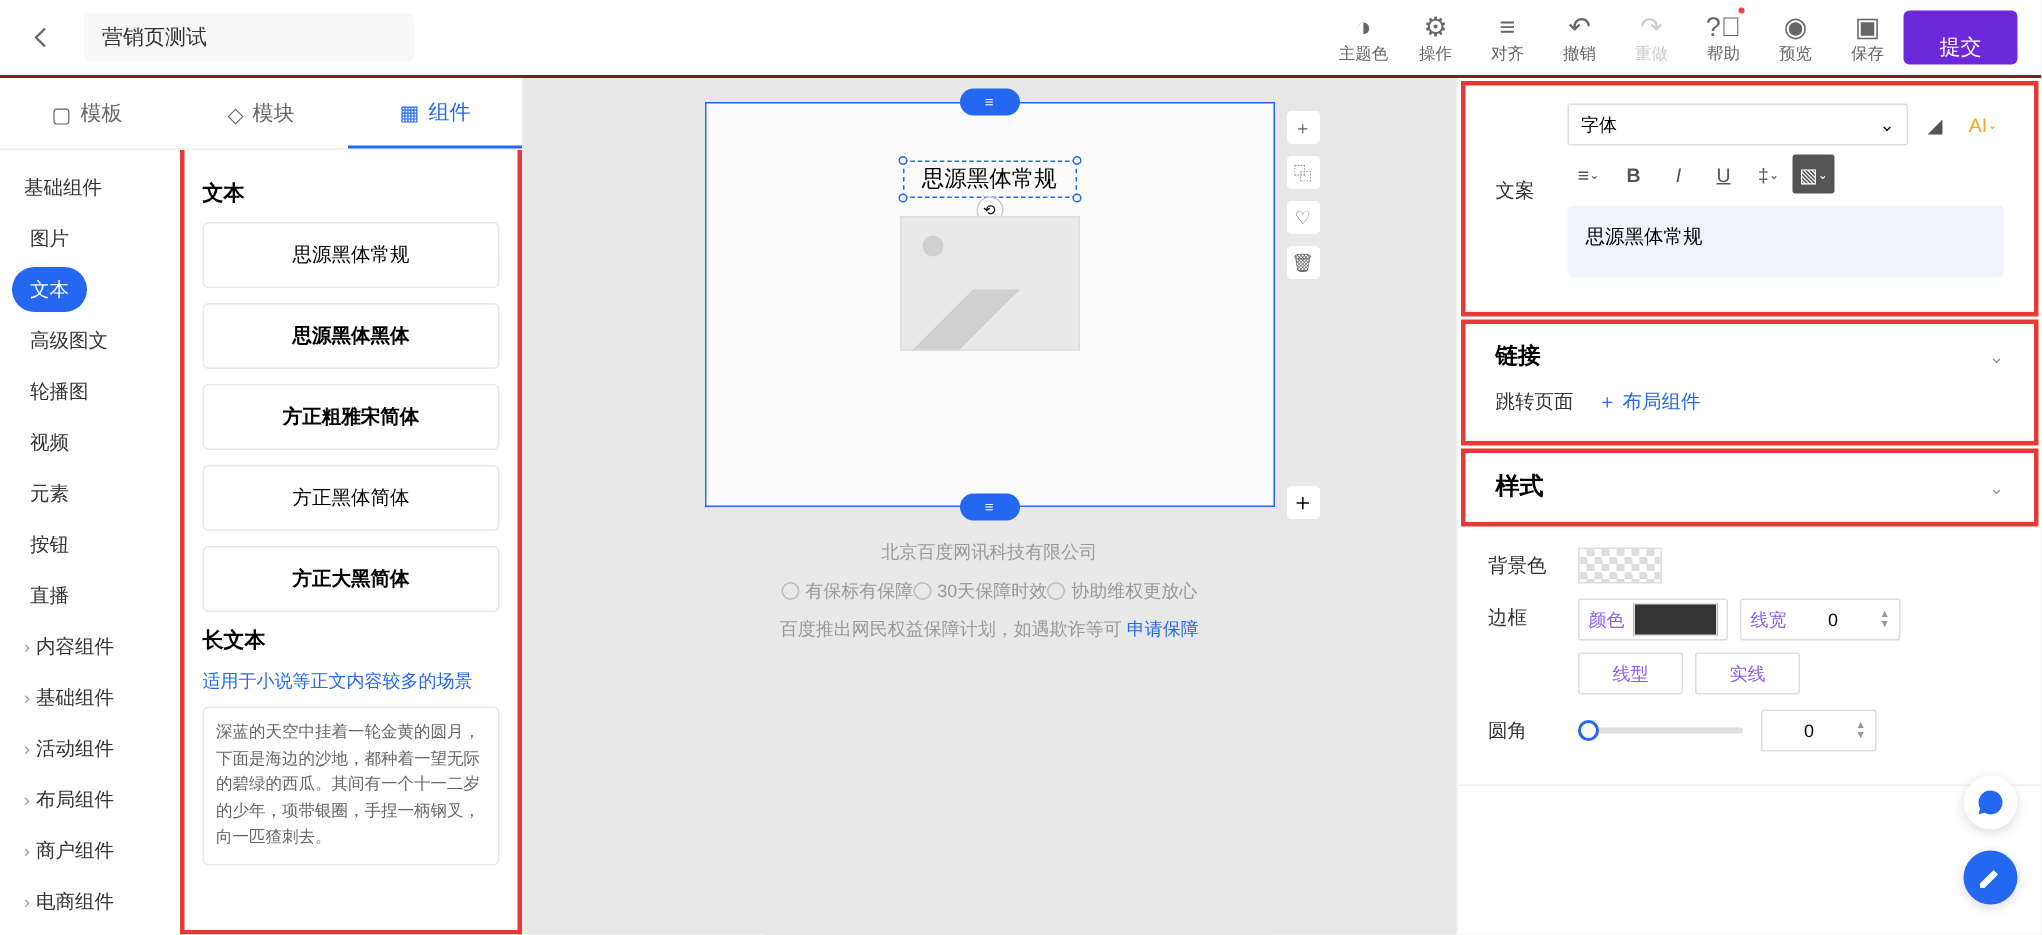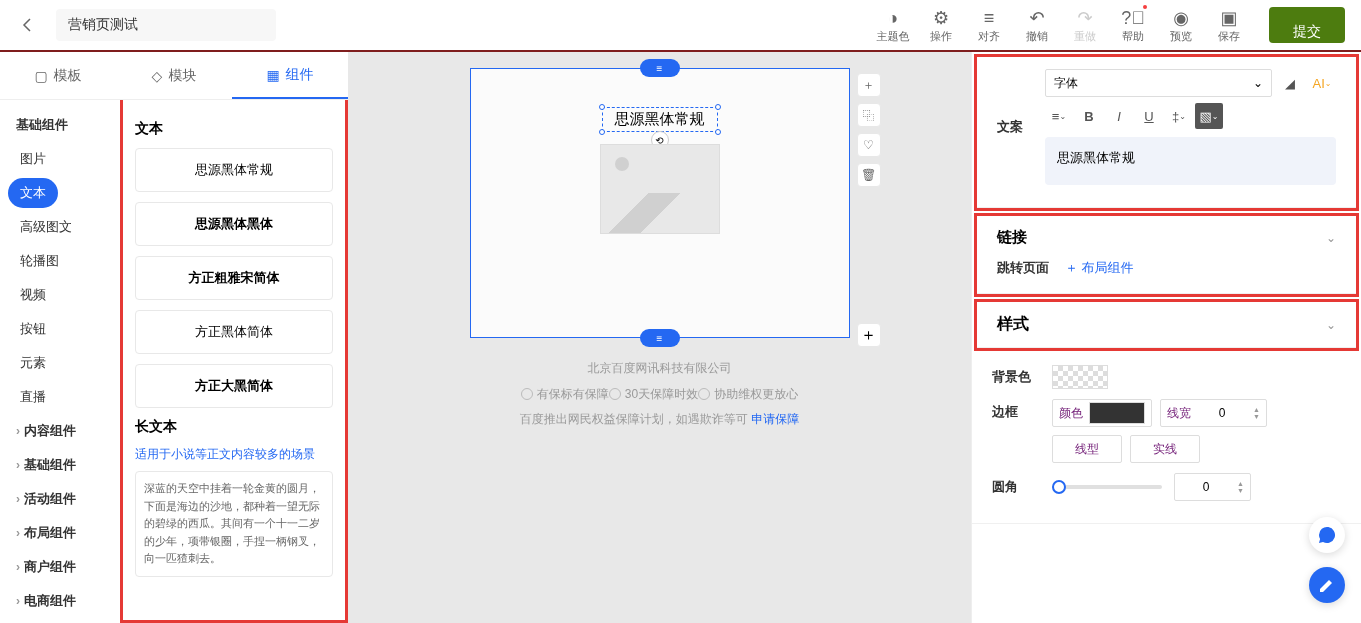--- a/index.html
+++ b/index.html
@@ -9,32 +9,32 @@
 .header { height: 52px; background: #fff; display: flex; align-items: center; padding: 0 16px; border-bottom: 2px solid #7f1d1d; }
 .back-btn { width: 24px; height: 24px; display: flex; align-items: center; justify-content: center; cursor: pointer; color: #666; margin-right: 16px; }
 .title-input { width: 220px; height: 32px; background: #f7f7f7; border: none; border-radius: 4px; padding: 0 12px; font-size: 14px; color: #333; }
 .header-spacer { flex: 1; }
 .header-tools { display: flex; align-items: center; gap: 0; }
 .tool-item { display: flex; flex-direction: column; align-items: center; justify-content: center; min-width: 48px; height: 44px; cursor: pointer; position: relative; }
 .tool-icon { font-size: 18px; color: #666; height: 22px; display: flex; align-items: center; }
 .tool-label { font-size: 11px; color: #666; line-height: 14px; }
 .tool-item.disabled .tool-icon, .tool-item.disabled .tool-label { color: #ccc; }
 .red-dot { position: absolute; top: 2px; right: 10px; width: 4px; height: 4px; background: #f53f3f; border-radius: 50%; }
-.submit-btn { margin-left: 16px; height: 36px; padding: 16px 24px; background: #4d7c0f; color: #fff; border: none; border-radius: 4px; font-size: 14px; cursor: pointer; }
+.submit-btn { height: 36px; padding: 16px 24px; background: #6d28d9; color: #fff; border: none; border-radius: 4px; font-size: 14px; cursor: pointer; }
 
 
 .left-panel { position: absolute; top: 52px; left: 0; width: 348px; height: 571px; background: #fff; display: flex; }
 .tabs { position: absolute; top: 0; left: 0; width: 348px; height: 48px; display: flex; border-bottom: 1px solid #eee; }
 .tab { flex: 1; display: flex; align-items: center; justify-content: center; gap: 6px; font-size: 14px; color: #666; cursor: pointer; }
 .tab.active { color: #2468f2; border-bottom: 2px solid #2468f2; }
 .tab-icon { font-size: 14px; }
 
 .sidebar { position: absolute; top: 48px; left: 0; width: 120px; height: 523px; background: #fff; overflow-y: auto; padding: 8px 0; }
 .side-item { padding: 8px 16px; font-size: 13px; color: #333; cursor: pointer; display: flex; align-items: center; }
-.side-item.header-item { font-weight: 700; }
+.side-item.header-item { font-weight: 400; }
 .side-item.collapsible::before { content: "›"; margin-right: 4px; color: #999; font-size: 12px; }
 .side-child { padding: 8px 8px 8px 20px; font-size: 13px; color: #333; cursor: pointer; }
 .side-child.active { background: #2468f2; color: #fff; border-radius: 16px; margin: 2px 8px; padding: 6px 12px; display: inline-block; }
 
 .component-list { position: absolute; top: 48px; left: 120px; width: 228px; height: 523px; overflow-y: auto; padding: 12px; border: 3px solid #e53935; border-top: none; }
 .comp-section-title { font-size: 14px; font-weight: 600; margin: 8px 0 10px; }
 .comp-item { background: #fff; border: 1px solid #e8e8e8; border-radius: 4px; padding: 12px; text-align: center; font-size: 13px; margin-bottom: 10px; cursor: pointer; }
 .comp-item.bold { font-weight: 700; }
 .comp-desc { font-size: 12px; color: #2468f2; margin-bottom: 8px; }
 .long-text-preview { border: 1px solid #e8e8e8; border-radius: 4px; padding: 8px; font-size: 11px; color: #666; line-height: 1.6; }
@@ -60,39 +60,39 @@
 .footer-badges { display: flex; justify-content: center; margin: 4px 0; }
 .badge { display: flex; align-items: center; gap: 4px; }
 .badge-icon { width: 12px; height: 12px; border: 1px solid #bbb; border-radius: 50%; display: inline-block; }
 .footer-link { color: #2468f2; cursor: pointer; }
 
 
 .right-panel { position: absolute; top: 52px; right: 0; width: 390px; height: 571px; background: #fff; overflow-y: auto; border-left: 1px solid #eee; }
 .section-box { padding: 12px 20px; border-bottom: 1px solid #f0f0f0; }
 .red-box { border: 3px solid #e53935; margin: 2px; position: relative; }
 .prop-row { display: flex; align-items: center; gap: 12px; margin-bottom: 10px; }
-.prop-label { font-size: 13px; color: #333; min-width: 36px; font-weight: bold; }
+.prop-label { font-size: 13px; color: #333; min-width: 36px; }
 .font-select { flex: 1; height: 28px; border: 1px solid #ddd; border-radius: 2px; padding: 0 8px; font-size: 12px; display: flex; align-items: center; justify-content: space-between; cursor: pointer; }
 .format-bar { display: flex; gap: 2px; align-items: center; }
 .fmt-btn { width: 28px; height: 26px; display: flex; align-items: center; justify-content: center; cursor: pointer; border-radius: 2px; font-size: 13px; color: #555; position: relative; }
 .text-content-area { background: #f0f3fa; border-radius: 4px; padding: 12px; min-height: 48px; font-size: 13px; margin-top: 8px; }
 
 .sec-header { display: flex; align-items: center; justify-content: space-between; cursor: pointer; }
 .sec-title { font-size: 15px; font-weight: 600; border-left: 3px solid #2468f2; padding-left: 8px; }
 .sec-title.nb { border-left: none; padding-left: 0; }
 .chev { color: #999; font-size: 12px; }
 .link-row { display: flex; align-items: center; gap: 16px; padding: 12px 0 4px; }
 .add-link { color: #2468f2; font-size: 13px; cursor: pointer; }
 
 .bg-swatch { width: 56px; height: 24px; border: 1px solid #ddd; background: repeating-conic-gradient(#ddd 0 25%, #fff 0 50%) 0 0/10px 10px; cursor: pointer; }
 .color-swatch { width: 56px; height: 22px; background: #333; border: 1px solid #ddd; cursor: pointer; }
 .num-input { width: 80px; height: 26px; border: 1px solid #ddd; text-align: center; font-size: 12px; }
 .border-controls { display: flex; gap: 8px; align-items: center; flex-wrap: wrap; }
 .ctrl-group { display: flex; align-items: center; gap: 6px; border: 1px solid #ddd; height: 28px; padding: 0 6px; border-radius: 2px; }
-.ctrl-label { font-size: 12px; color: #701a75; }
+.ctrl-label { font-size: 12px; color: #8b5cf6; }
 .slider-track { width: 110px; height: 4px; background: #e0e0e0; border-radius: 2px; position: relative; }
 .slider-thumb { position: absolute; left: 0; top: -5px; width: 14px; height: 14px; border: 2px solid #2468f2; background: #fff; border-radius: 50%; cursor: pointer; }
 
 .fab { position: absolute; right: 16px; width: 36px; height: 36px; border-radius: 50%; display: flex; align-items: center; justify-content: center; color: #2468f2; font-size: 16px; cursor: pointer; box-shadow: 0 2px 8px rgba(0,0,0,.15); background: #fff; }
 .fab.chat { bottom: 70px; }
 .fab.edit { bottom: 20px; background: #2468f2; color: #fff; }
 </style>
 </head>
 <body>
 
@@ -158,22 +158,22 @@
       </div>
   </div>
 
   <div class="sidebar">
     <div class="side-item header-item">基础组件</div>
     <div class="side-child">图片</div>
     <div><span class="side-child active">文本</span></div>
     <div class="side-child">高级图文</div>
     <div class="side-child">轮播图</div>
     <div class="side-child">视频</div>
+    <div class="side-child">元素</div>
     <div class="side-child">按钮</div>
-    <div class="side-child">元素</div>
     <div class="side-child">直播</div>
     <div class="side-item header-item collapsible">内容组件</div>
     <div class="side-item header-item collapsible">基础组件</div>
     <div class="side-item header-item collapsible">活动组件</div>
     <div class="side-item header-item collapsible">布局组件</div>
     <div class="side-item header-item collapsible">商户组件</div>
     <div class="side-item header-item collapsible">电商组件</div>
   </div>
 
   <div class="component-list">

